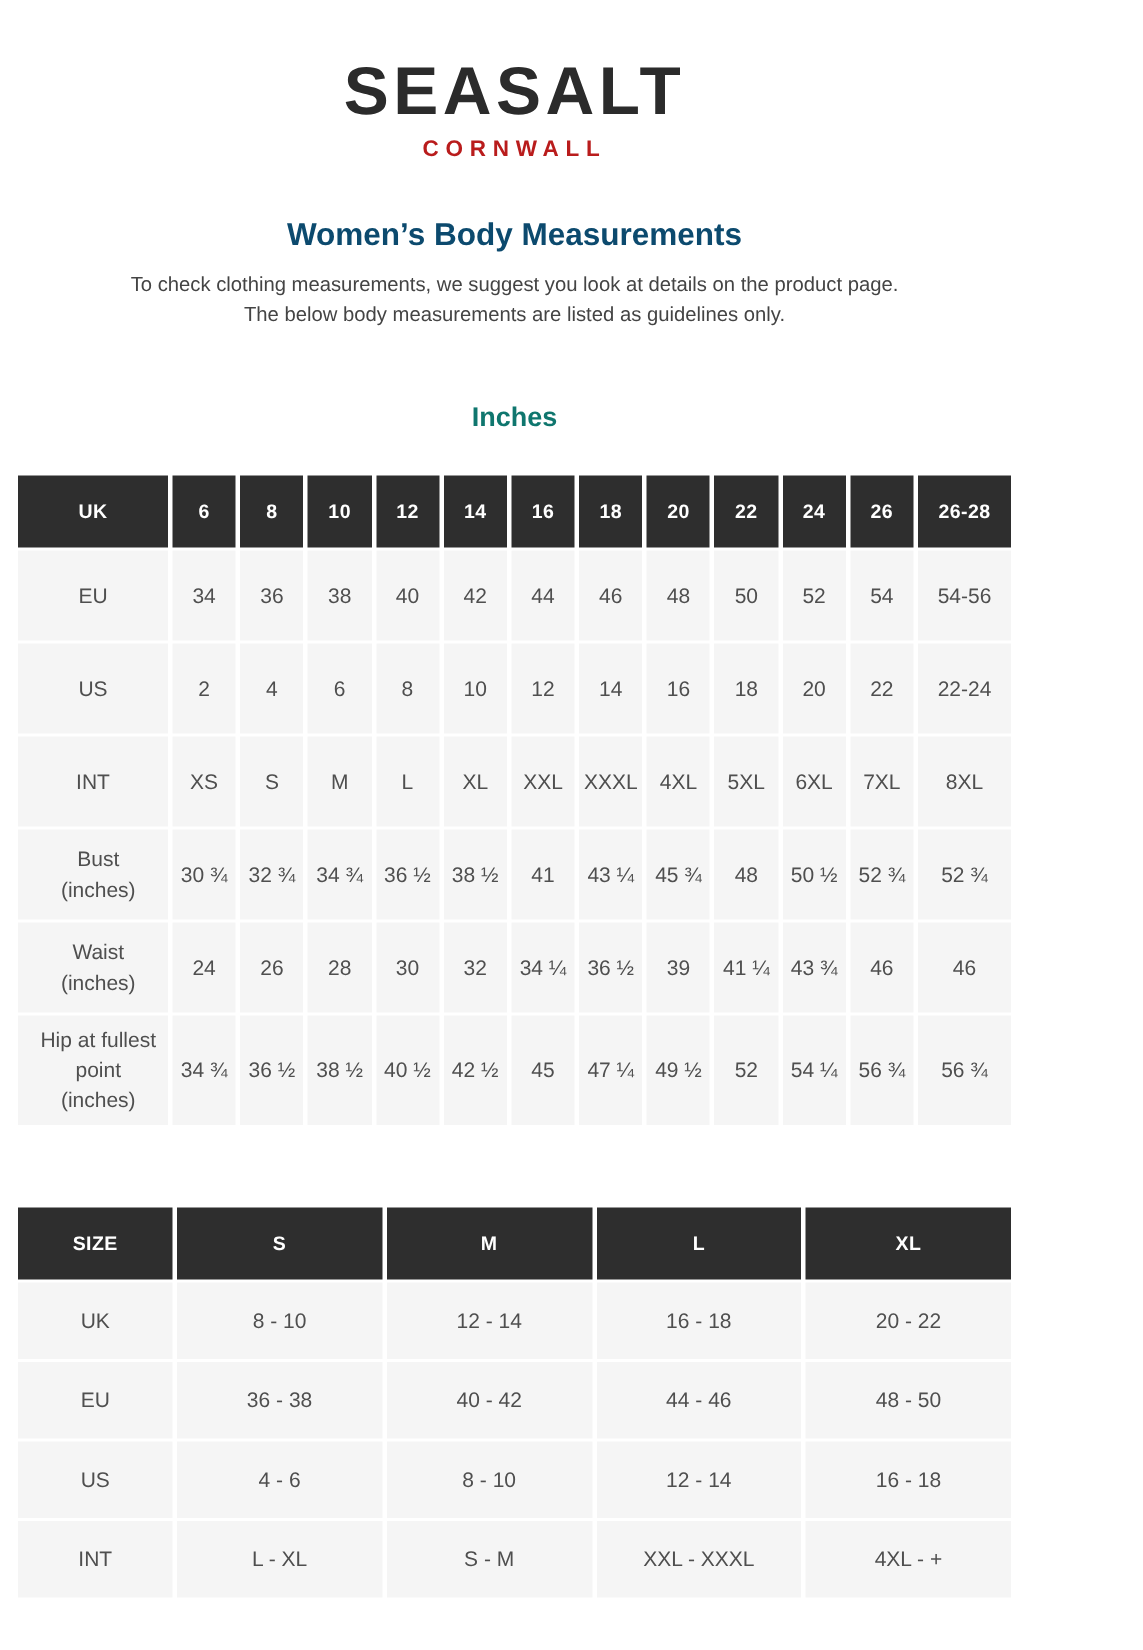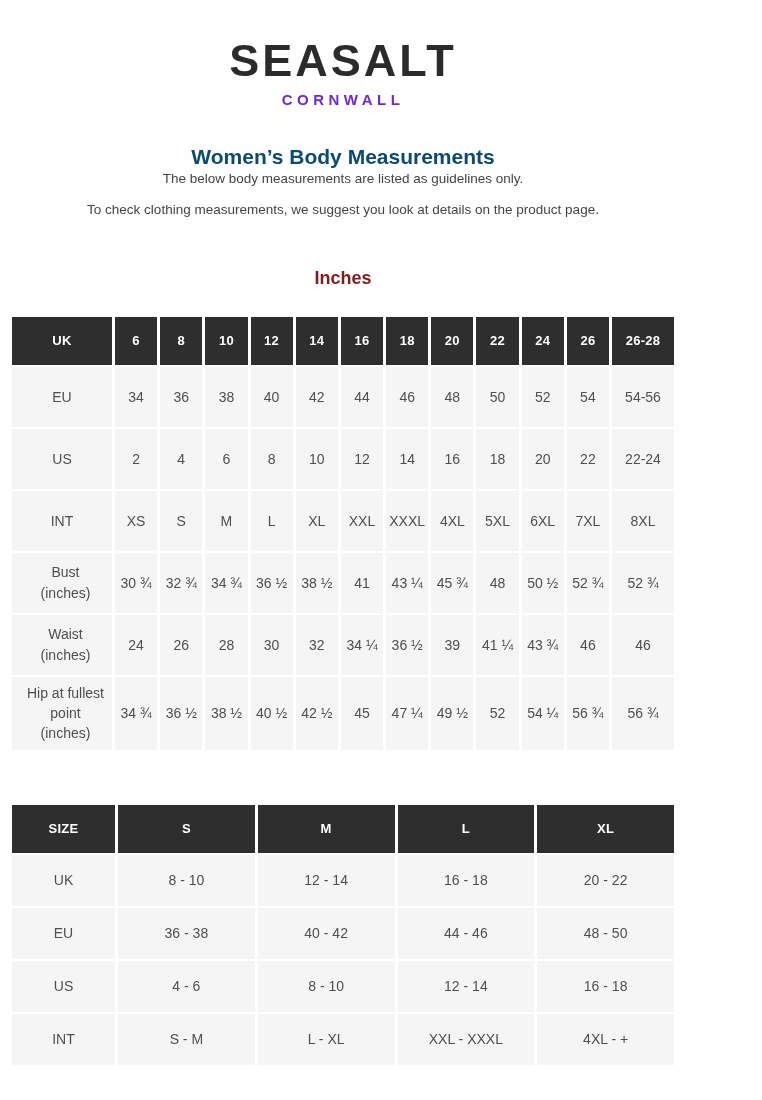--- a/index.html
+++ b/index.html
@@ -18,21 +18,21 @@
     font-weight: 800;
     letter-spacing: 3px;
     color: #2b2b2b;
     line-height: 1;
   }
   .brand-sub {
     margin-top: 9px;
     font-size: 15px;
     font-weight: 700;
     letter-spacing: 4.5px;
-    color: #6d28d9;
+    color: #b91c1c;
     line-height: 1;
   }
 
   
   .page-title {
     margin-top: 37px;
     text-align: center;
     font-size: 21px;
     font-weight: 700;
     color: #0c4a6e;
@@ -43,21 +43,21 @@
     font-size: 13.5px;
     color: #444444;
     line-height: 19.5px;
   }
   .subtitle.first { margin-top: 11px; }
   .section-heading {
     margin-top: 49px;
     text-align: center;
     font-size: 18px;
     font-weight: 700;
-    color: #7f1d1d;
+    color: #0f766e;
     line-height: 1.2;
   }
 
   
   .grid {
     display: grid;
     gap: 2px 3px;
     margin: 16px 12px;
     background: #ffffff;
   }
@@ -103,22 +103,22 @@
 
 <div class="page">
 
   <header class="brand">
     <div class="brand-name">SEASALT</div>
     <div class="brand-sub">CORNWALL</div>
   </header>
 
   <h1 class="page-title">Women’s Body Measurements</h1>
 
+  <p class="subtitle first">To check clothing measurements, we suggest you look at details on the product page.</p>
   <p class="subtitle">The below body measurements are listed as guidelines only.</p>
-  <p class="subtitle first">To check clothing measurements, we suggest you look at details on the product page.</p>
 
   <h2 class="section-heading">Inches</h2>
 
   <div class="grid t1">
       <div class="th">UK</div>
       <div class="th">6</div>
       <div class="th">8</div>
       <div class="th">10</div>
       <div class="th">12</div>
       <div class="th">14</div>
@@ -224,19 +224,19 @@
       <div class="td">36 - 38</div>
       <div class="td">40 - 42</div>
       <div class="td">44 - 46</div>
       <div class="td">48 - 50</div>
       <div class="td label">US</div>
       <div class="td">4 - 6</div>
       <div class="td">8 - 10</div>
       <div class="td">12 - 14</div>
       <div class="td">16 - 18</div>
       <div class="td label">INT</div>
+      <div class="td">L - XL</div>
       <div class="td">S - M</div>
-      <div class="td">L - XL</div>
       <div class="td">XXL - XXXL</div>
       <div class="td">4XL - +</div>
     </div>
 
 </div>
 
 </body></html>

